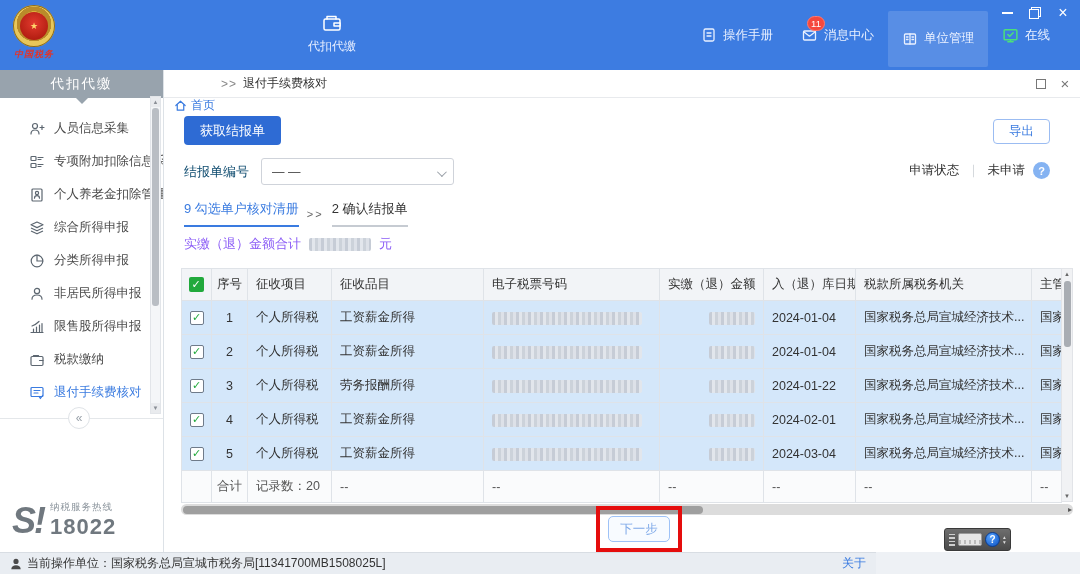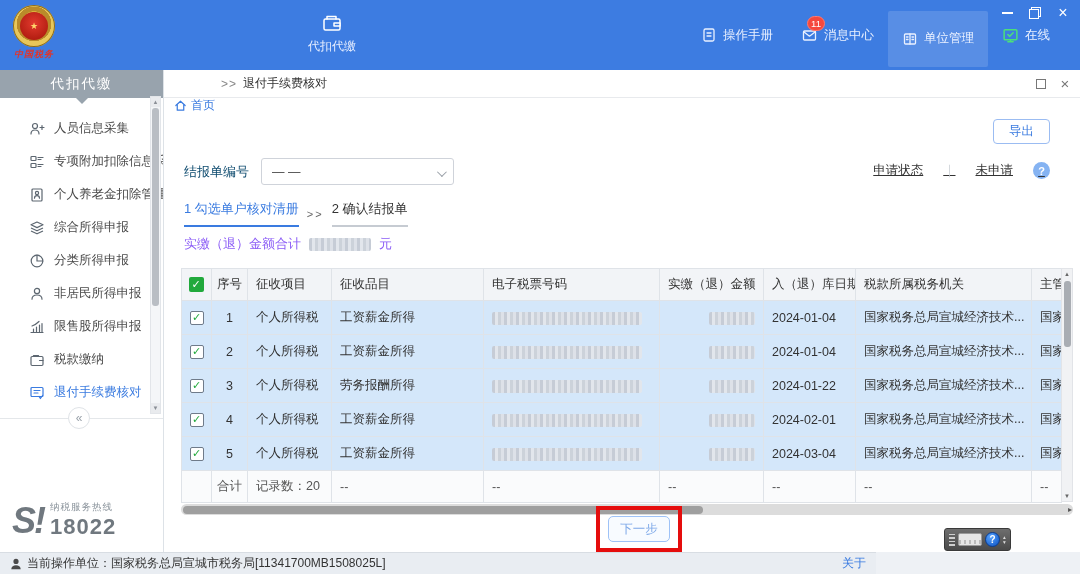--- a/index.html
+++ b/index.html
@@ -74,21 +74,21 @@
   .btn-primary { position:absolute; left:20px; top:46px; height:29px; padding:0 16px; background:#2e6bd4; color:#fff;
                  font-size:13px; border:none; border-radius:4px; cursor:pointer; }
   .btn-export { position:absolute; right:30px; top:49px; height:25px; padding:0 15px; background:#fff; color:#3a7be0;
                 font-size:12.5px; border:1px solid #9bbcf2; border-radius:4px; cursor:pointer; }
   .report-row { position:absolute; left:20px; top:88px; display:flex; align-items:center; gap:12px; }
   .report-label { font-size:13px; color:#0c4a6e; }
   .select { width:193px; height:27px; border:1px solid #cfd3da; border-radius:3px; background:#fff; display:flex;
             align-items:center; padding:0 10px; font-size:12.5px; color:#444; cursor:pointer; position:relative; }
   .select .chev { position:absolute; right:9px; top:11px; width:7px; height:7px; border-right:1.4px solid #9aa0a8;
             border-bottom:1.4px solid #9aa0a8; transform:rotate(45deg) translateY(-2px); }
-  .status-row { position:absolute; right:30px; top:92px; display:flex; align-items:flex-start; gap:20px; font-size:12.5px; color:#333;text-decoration:underline; }
+  .status-row { position:absolute; right:30px; top:92px; display:flex; align-items:flex-start; gap:8px; font-size:12.5px; color:#333; }
   .status-div { color:#c9ced4; }
   .q-circle { width:17px; height:17px; border-radius:50%; background:#85b3f2; color:#fff; font-size:11px; font-weight:bold;
               display:flex; align-items:center; justify-content:center; cursor:pointer; }
 
   .steps { position:absolute; left:20px; top:130px; display:flex; align-items:flex-end; font-size:13px; }
   .step1 { color:#3a7be0; padding-bottom:7px; border-bottom:2px solid #3a7be0; cursor:pointer; }
   .step-sep { color:#666; margin:0 8px 7px; font-size:11px; letter-spacing:2px; }
   .step2 { color:#333; padding-bottom:7px; border-bottom:2px solid #c6cbd2; cursor:pointer; }
   .summary { position:absolute; left:20px; top:165px; display:flex; align-items:center; gap:8px; font-size:13px; color:#8b5cf6; }
 
@@ -351,39 +351,40 @@
         <span>首页</span>
       </span>
       <span class="crumb-sep">&gt;&gt;</span>
       <span class="crumb-cur">退付手续费核对</span>
       <span class="panel-ctl">
         <span class="pc pc-max"></span>
         <span class="pc pc-close"></span>
       </span>
     </div>
 
+    <button class="btn-primary">获取结报单</button>
     <button class="btn-export">导出</button>
 
     <div class="report-row">
       <span class="report-label">结报单编号</span>
       <span class="select">
         <span>— —</span>
         <span class="chev"></span>
       </span>
     </div>
 
     <div class="status-row">
       <span>申请状态</span>
       <span class="status-div">｜</span>
       <span>未申请</span>
       <span class="q-circle">?</span>
     </div>
 
     <div class="steps">
-      <span class="step1">1 勾选单户核对清册</span>
+      <span class="step1">9 勾选单户核对清册</span>
       <span class="step-sep">&gt;&gt;</span>
       <span class="step2">2 确认结报单</span>
     </div>
 
     <div class="summary">
       <span>实缴（退）金额合计</span>
       <span class="mz mz-62"></span>
       <span>元</span>
     </div>
 

